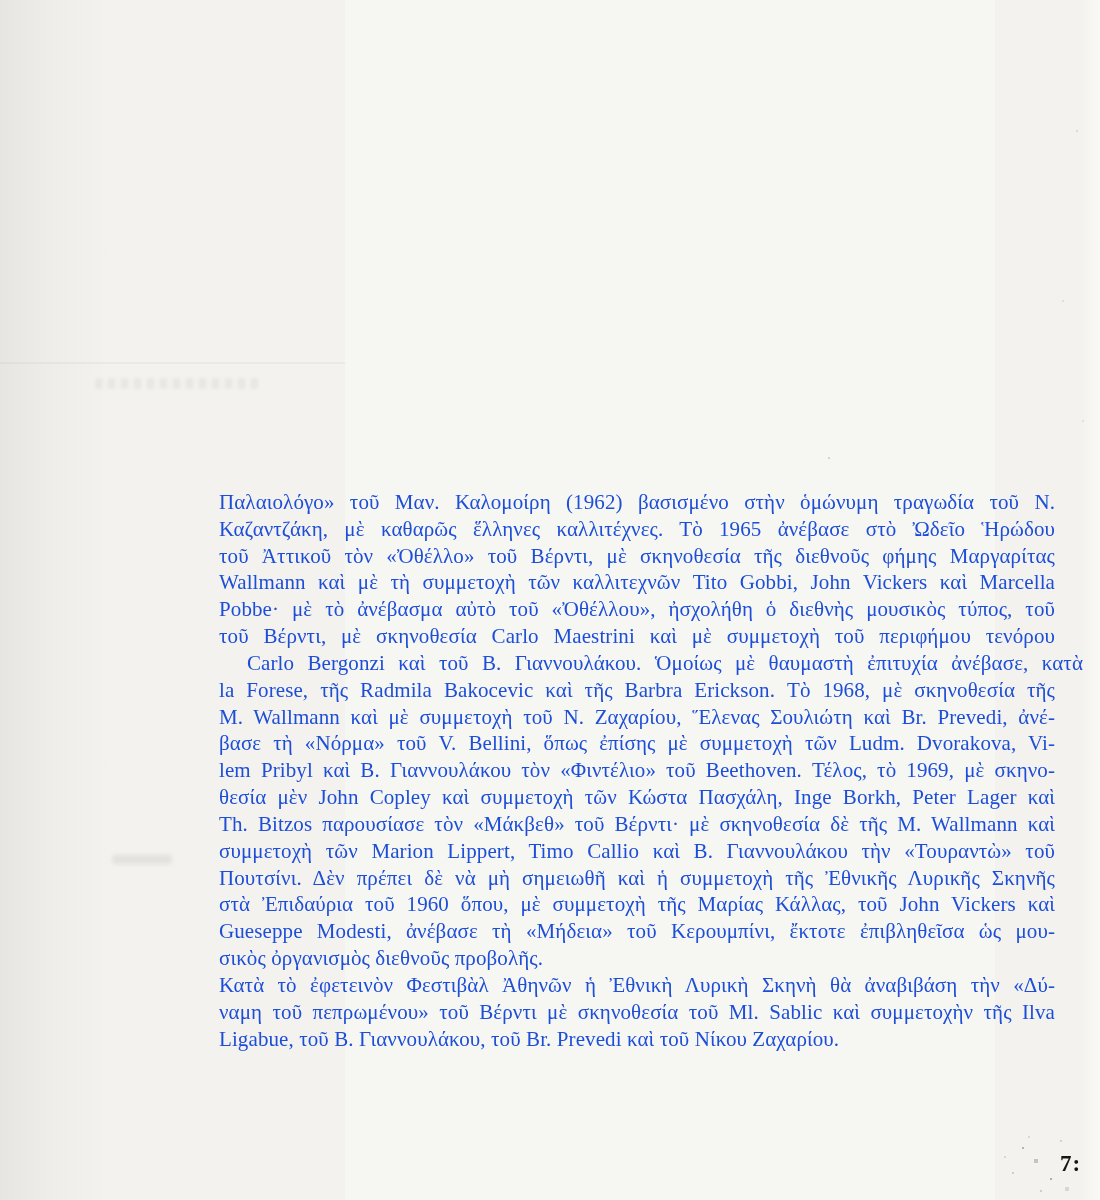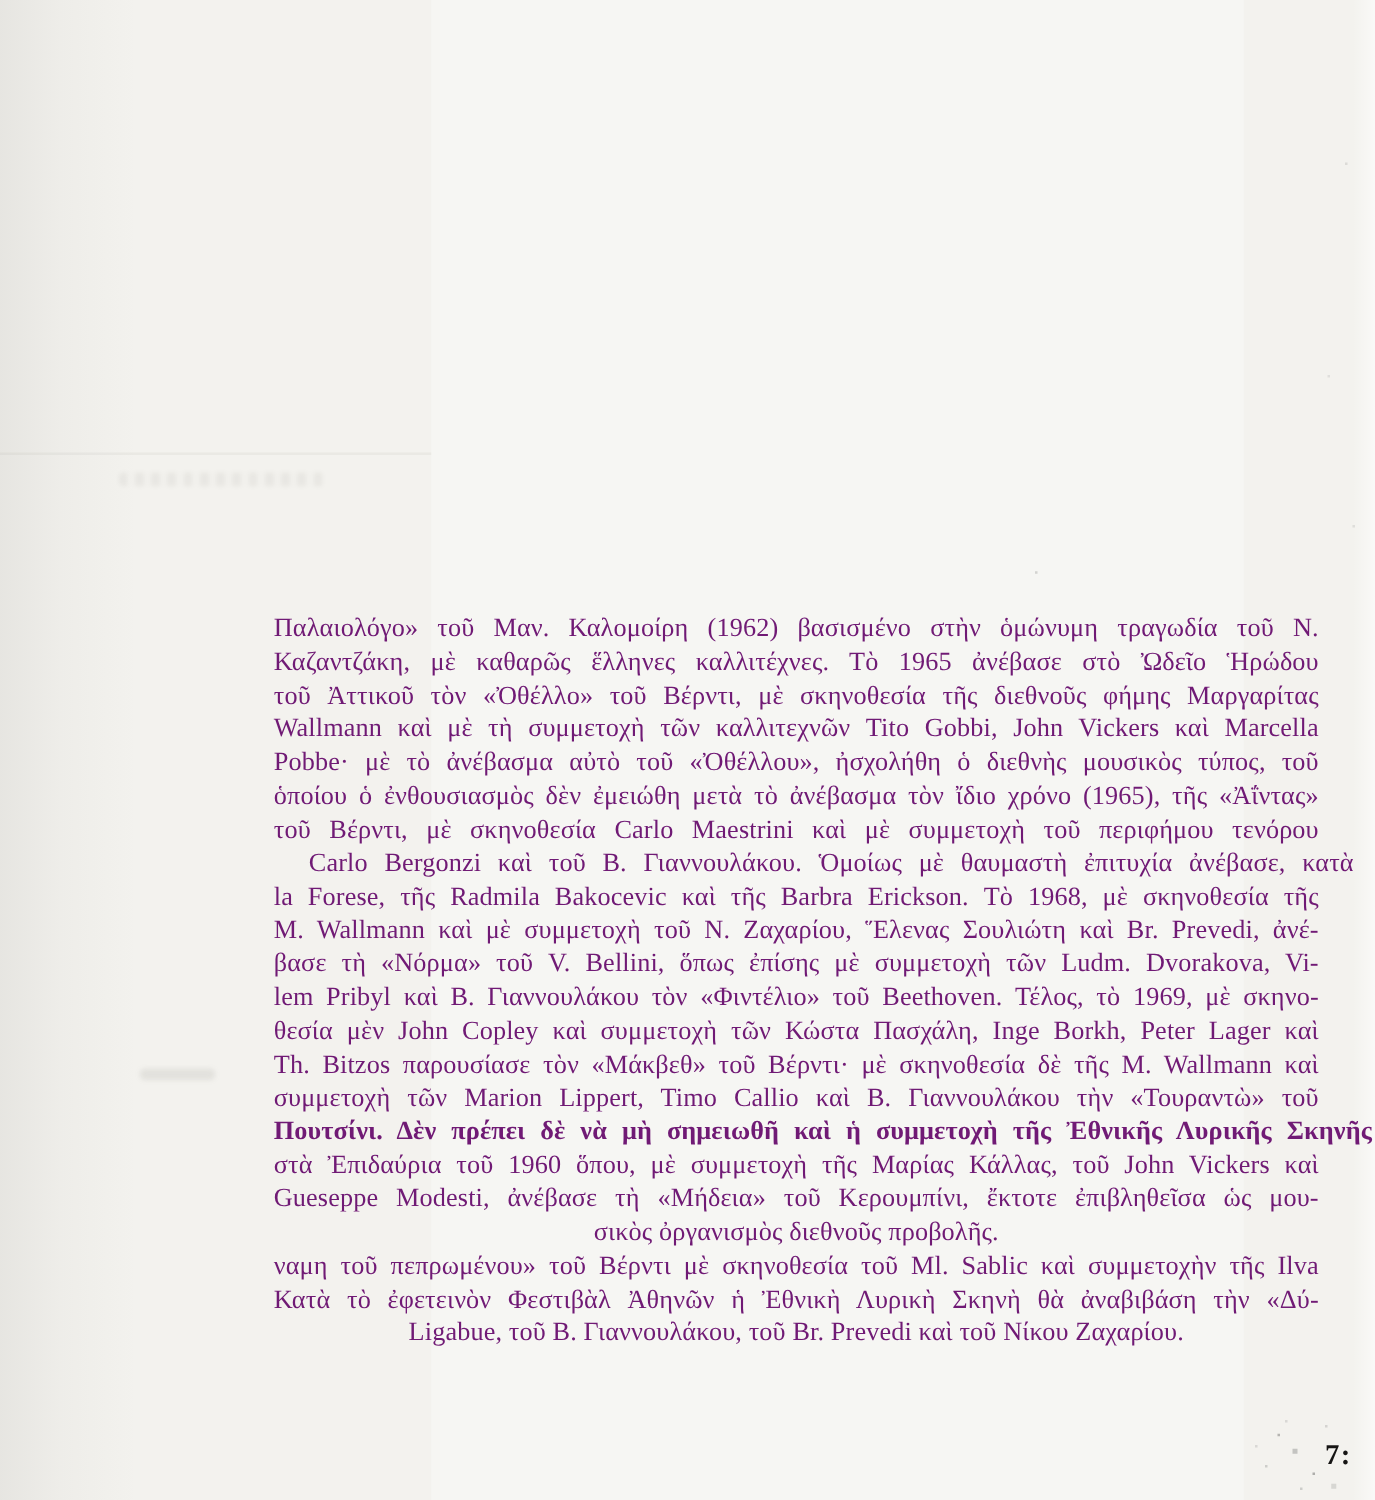--- a/index.html
+++ b/index.html
@@ -92,40 +92,39 @@
 <div class="page">
 
   <div class="scan-left-shade"></div>
   <div class="scan-mid-light"></div>
   <div class="scan-right-light"></div>
   <div class="scan-band-edge"></div>
   <div class="smudge-a"></div>
   <div class="smudge-b"></div>
   <div class="speckles"></div>
 
-  <div class="text-block" style="color: #701a75; text-align: center;">
+  <div class="text-block" style="color: #1d4ed8;">
     <div class="line" style="word-spacing: 9.94219px;"><span style="white-space: nowrap;">Παλαιολόγο» τοῦ Μαν. Καλομοίρη (1962) βασισμένο στὴν ὁμώνυμη τραγωδία τοῦ Ν.</span></div>
     <div class="line" style="word-spacing: 10.9094px;"><span style="white-space: nowrap;">Καζαντζάκη, μὲ καθαρῶς ἕλληνες καλλιτέχνες. Τὸ 1965 ἀνέβασε στὸ Ὠδεῖο Ἡρώδου</span></div>
     <div class="line" style="word-spacing: 7.84375px;"><span style="white-space: nowrap;">τοῦ Ἀττικοῦ τὸν «Ὀθέλλο» τοῦ Βέρντι, μὲ σκηνοθεσία τῆς διεθνοῦς φήμης Μαργαρίτας</span></div>
     <div class="line" style="word-spacing: 7.07031px;"><span style="white-space: nowrap;">Wallmann καὶ μὲ τὴ συμμετοχὴ τῶν καλλιτεχνῶν Tito Gobbi, John Vickers καὶ Marcella</span></div>
     <div class="line" style="word-spacing: 7.53776px;"><span style="white-space: nowrap;">Pobbe· μὲ τὸ ἀνέβασμα αὐτὸ τοῦ «Ὀθέλλου», ἠσχολήθη ὁ διεθνὴς μουσικὸς τύπος, τοῦ</span></div>
-    <div class="line" style="word-spacing: 4.05649px;"><span style="white-space: nowrap;">ὁποίου ὁ ἐνθουσιασμὸς δὲν ἐμειώθη μετὰ τὸ ἀνέβασμα τὸν ἴδιο χρόνο (1965), τῆς «Ἀΐντας»</span></div>
     <div class="line" style="word-spacing: 9.42045px;"><span style="white-space: nowrap;">τοῦ Βέρντι, μὲ σκηνοθεσία Carlo Maestrini καὶ μὲ συμμετοχὴ τοῦ περιφήμου τενόρου</span></div>
     <div class="line" style="word-spacing: 8.00426px; margin-left: 28px;"><span style="white-space: nowrap;">Carlo Bergonzi καὶ τοῦ Β. Γιαννουλάκου. Ὁμοίως μὲ θαυμαστὴ ἐπιτυχία ἀνέβασε, κατὰ</span></div>
     <div class="line" style="word-spacing: 6.57692px;"><span style="white-space: nowrap;">la Forese, τῆς Radmila Bakocevic καὶ τῆς Barbra Erickson. Τὸ 1968, μὲ σκηνοθεσία τῆς</span></div>
     <div class="line" style="word-spacing: 5.25962px;"><span style="white-space: nowrap;">M. Wallmann καὶ μὲ συμμετοχὴ τοῦ Ν. Ζαχαρίου, Ἕλενας Σουλιώτη καὶ Br. Prevedi, ἀνέ-</span></div>
     <div class="line" style="word-spacing: 6.6274px;"><span style="white-space: nowrap;">βασε τὴ «Νόρμα» τοῦ V. Bellini, ὅπως ἐπίσης μὲ συμμετοχὴ τῶν Ludm. Dvorakova, Vi-</span></div>
     <div class="line" style="word-spacing: 4.74038px;"><span style="white-space: nowrap;">lem Pribyl καὶ Β. Γιαννουλάκου τὸν «Φιντέλιο» τοῦ Beethoven. Τέλος, τὸ 1969, μὲ σκηνο-</span></div>
     <div class="line" style="word-spacing: 5.76202px;"><span style="white-space: nowrap;">θεσία μὲν John Copley καὶ συμμετοχὴ τῶν Κώστα Πασχάλη, Inge Borkh, Peter Lager καὶ</span></div>
     <div class="line" style="word-spacing: 4.69231px;"><span style="white-space: nowrap;">Th. Bitzos παρουσίασε τὸν «Μάκβεθ» τοῦ Βέρντι· μὲ σκηνοθεσία δὲ τῆς M. Wallmann καὶ</span></div>
     <div class="line" style="word-spacing: 8.21591px;"><span style="white-space: nowrap;">συμμετοχὴ τῶν Marion Lippert, Timo Callio καὶ Β. Γιαννουλάκου τὴν «Τουραντὼ» τοῦ</span></div>
-    <div class="line" style="word-spacing: 6.60697px; font-weight: bold;"><span style="white-space: nowrap;">Πουτσίνι. Δὲν πρέπει δὲ νὰ μὴ σημειωθῆ καὶ ἡ συμμετοχὴ τῆς Ἐθνικῆς Λυρικῆς Σκηνῆς</span></div>
+    <div class="line" style="word-spacing: 6.60697px;"><span style="white-space: nowrap;">Πουτσίνι. Δὲν πρέπει δὲ νὰ μὴ σημειωθῆ καὶ ἡ συμμετοχὴ τῆς Ἐθνικῆς Λυρικῆς Σκηνῆς</span></div>
     <div class="line" style="word-spacing: 6.50962px;"><span style="white-space: nowrap;">στὰ Ἐπιδαύρια τοῦ 1960 ὅπου, μὲ συμμετοχὴ τῆς Μαρίας Κάλλας, τοῦ John Vickers καὶ</span></div>
     <div class="line" style="word-spacing: 8.89531px;"><span style="white-space: nowrap;">Gueseppe Modesti, ἀνέβασε τὴ «Μήδεια» τοῦ Κερουμπίνι, ἔκτοτε ἐπιβληθεῖσα ὡς μου-</span></div>
     <div class="line para-end">σικὸς ὀργανισμὸς διεθνοῦς προβολῆς.</div>
+    <div class="line" style="word-spacing: 7.98568px;"><span style="white-space: nowrap;">Κατὰ τὸ ἐφετεινὸν Φεστιβὰλ Ἀθηνῶν ἡ Ἐθνικὴ Λυρικὴ Σκηνὴ θὰ ἀναβιβάση τὴν «Δύ-</span></div>
     <div class="line" style="word-spacing: 5.01082px;"><span style="white-space: nowrap;">ναμη τοῦ πεπρωμένου» τοῦ Βέρντι μὲ σκηνοθεσία τοῦ Ml. Sablic καὶ συμμετοχὴν τῆς Ilva</span></div>
-    <div class="line" style="word-spacing: 7.98568px;"><span style="white-space: nowrap;">Κατὰ τὸ ἐφετεινὸν Φεστιβὰλ Ἀθηνῶν ἡ Ἐθνικὴ Λυρικὴ Σκηνὴ θὰ ἀναβιβάση τὴν «Δύ-</span></div>
     <div class="line para-end">Ligabue, τοῦ Β. Γιαννουλάκου, τοῦ Br. Prevedi καὶ τοῦ Νίκου Ζαχαρίου.</div>
   </div>
 
   <div class="page-number">7:</div>
 
 </div>
 
 </body></html>

